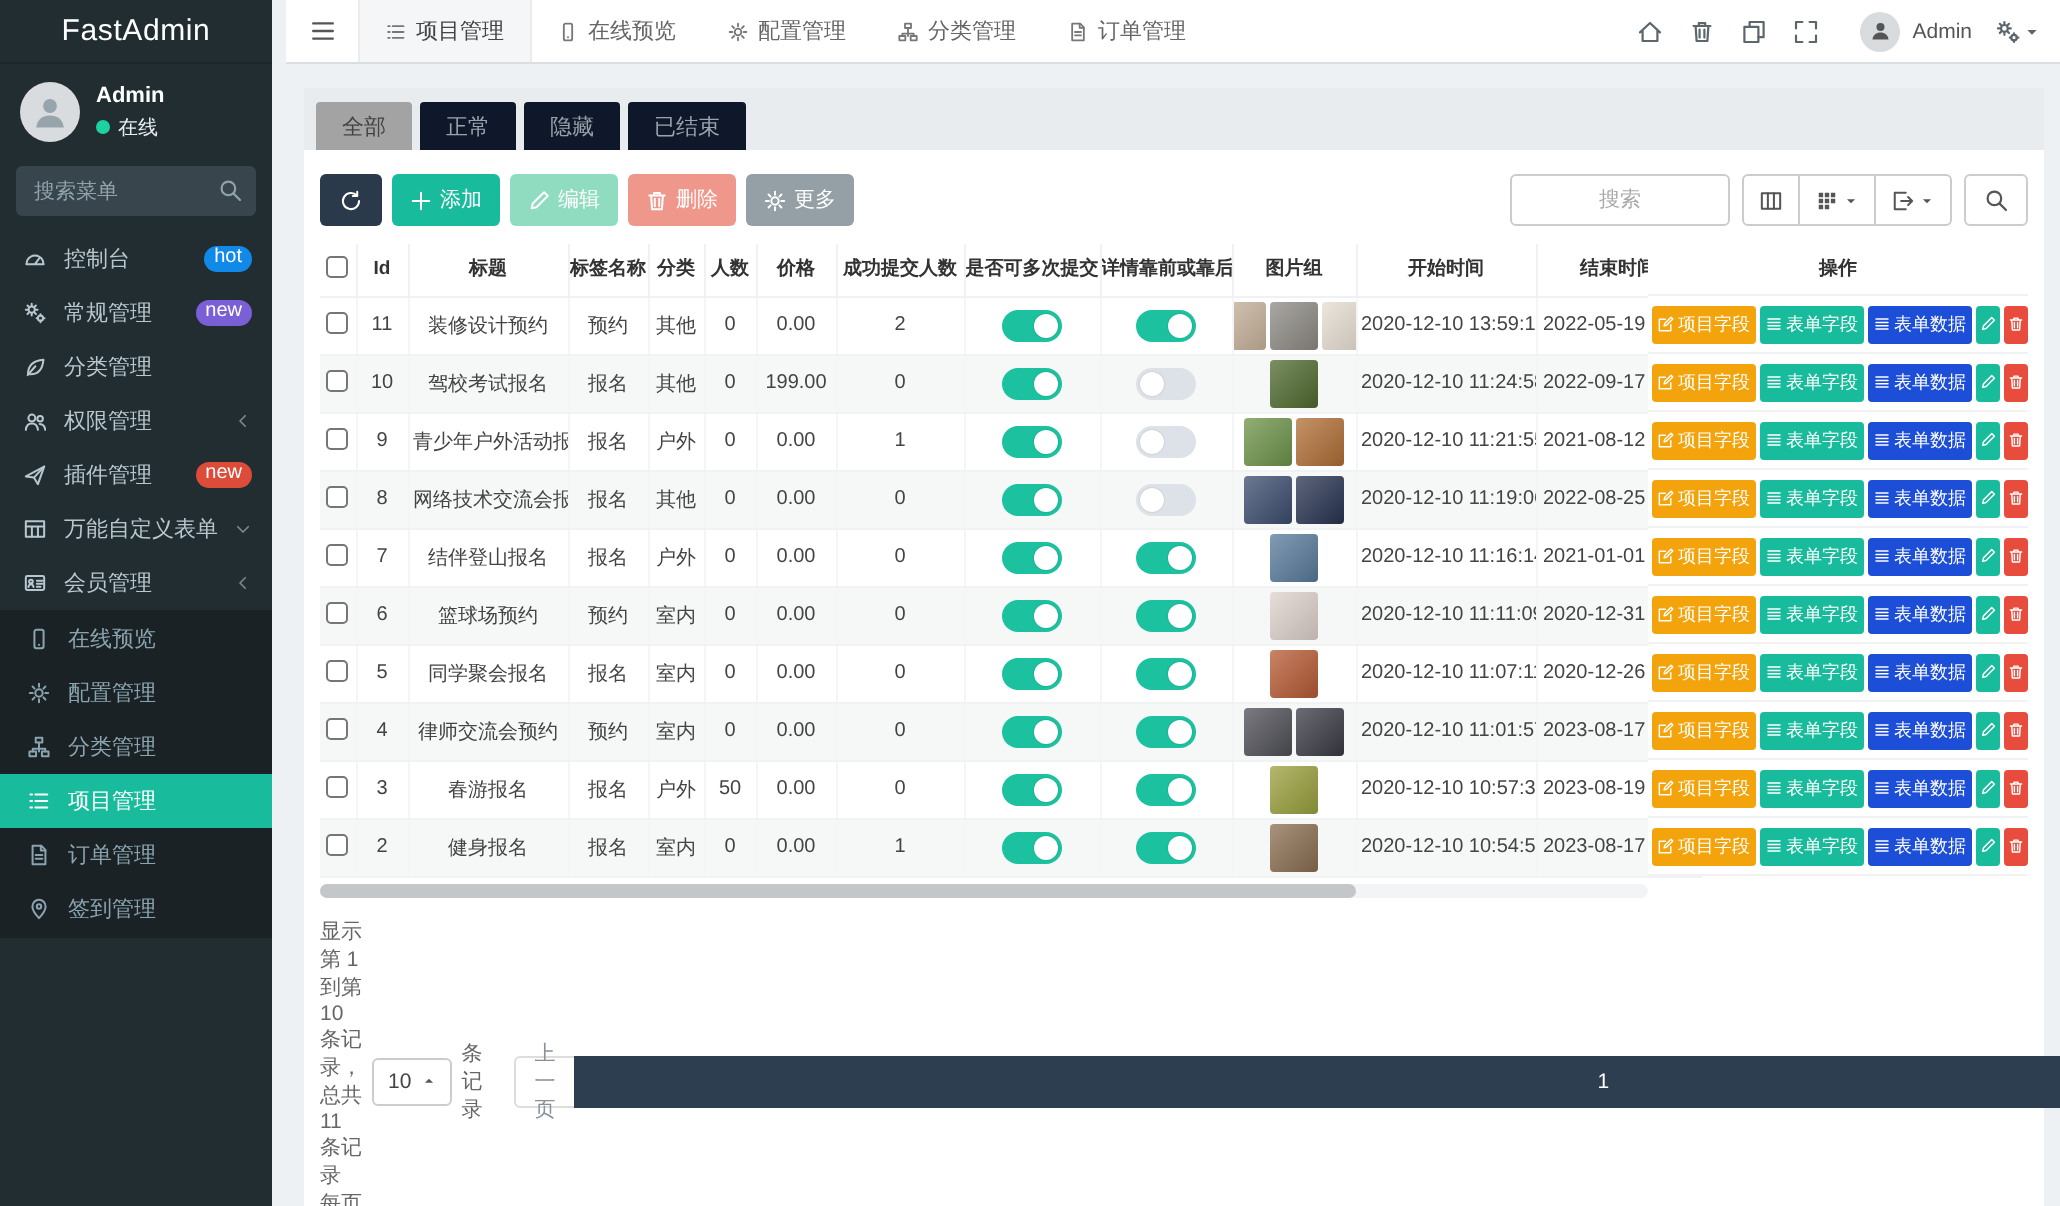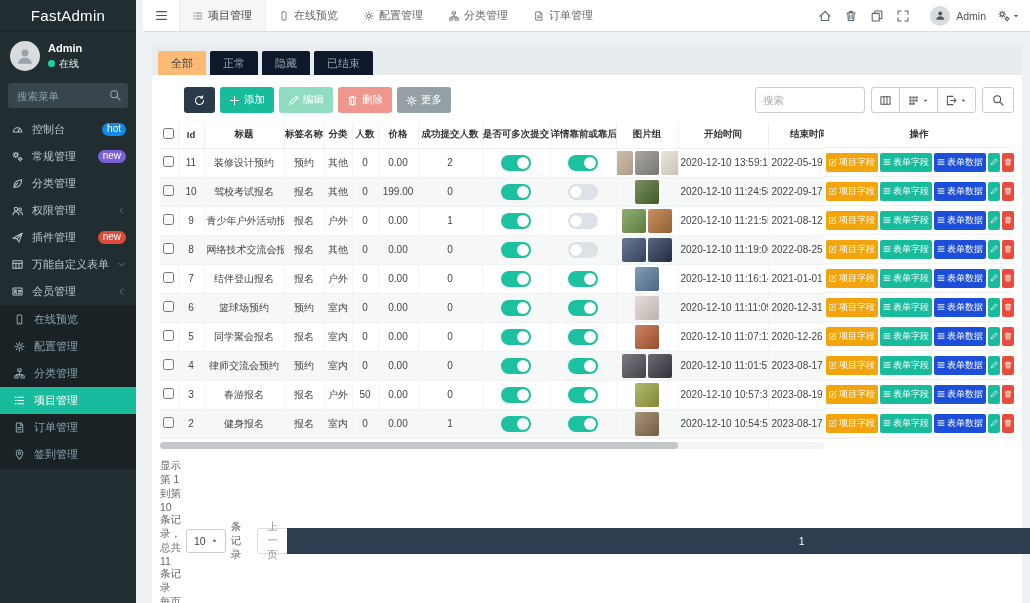--- a/index.html
+++ b/index.html
@@ -42,33 +42,33 @@
   .tr-user { display:flex; align-items:center; gap:6px; margin:0 12px 0 14px; cursor:pointer; }
   .tr-user .avatar { width:20px; height:20px; font-size:12px; }
   .tr-user span { font-size:10.5px; color:#555; }
   .tr-gear { display:flex; align-items:center; gap:2px; font-size:12px; color:#5c666d; cursor:pointer; }
   .tr-gear .caret { font-size:8px; display:flex; }
 
   
   .content { position:absolute; left:143px; top:32px; width:887px; height:571px; background:#eef1f4; padding:12px 8px 0 9px; }
   .tabstrip { background:#e8ecef; padding:7px 6px 0; display:flex; gap:4px; }
   .ftab { height:24px; display:flex; align-items:center; padding:0 13px; font-size:11px; color:#98a3ab; background:#0f172a; border-radius:2px 2px 0 0; cursor:pointer; }
-  .ftab.active { background:#fdba74; color:#444; }
+  .ftab.active { background:#a3a3a3; color:#444; }
   .panel-body { background:#fff; padding:12px 8px 8px; }
 
-  .toolbar { display:flex; align-items:center; margin-bottom:9px;margin-left:24px; }
+  .toolbar { display:flex; align-items:center; margin-bottom:9px; }
   .btn { height:26px; border:none; border-radius:3px; color:#fff; font-size:10.5px; display:inline-flex; align-items:center; gap:4px; padding:0 9px; margin-right:5px; cursor:pointer; font-family:inherit; }
   .btn .bicon { font-size:11px; display:flex; }
   .btn-dark { background:#2b3a4a; width:31px; justify-content:center; padding:0; }
   .btn-success { background:#18bc9c; }
   .btn-success-dis { background:#90dcc0; cursor:default; }
   .btn-danger-dis { background:#f0978c; cursor:default; }
   .btn-gray { background:#95a0a6; }
   .tb-right { margin-left:auto; display:flex; align-items:center; }
-  .tb-search { width:110px; height:26px; border:1px solid #ccc; border-radius:3px; font-size:10.5px; padding:0 7px; outline:none; color:#333; font-family:inherit; }
+  .tb-search { width:110px; height:26px; border:1px solid #ccc; border-radius:3px; font-size:10.5px; padding:0 7px; outline:none; color:#333; font-family:inherit;text-align:center; }
   .tb-search::placeholder { color:#aaa; }
   .btn-group { display:flex; margin-left:6px; }
   .gbtn { height:26px; background:#fff; border:1px solid #ccc; margin-left:-1px; display:flex; align-items:center; justify-content:center; gap:3px; padding:0 8px; font-size:11px; color:#555; cursor:pointer; }
   .gbtn:first-child { border-radius:3px 0 0 3px; margin-left:0; }
   .gbtn:last-child { border-radius:0 3px 3px 0; }
   .gbtn .caret { font-size:7px; display:flex; color:#555; }
   .sbtn { height:26px; width:32px; background:#fff; border:1px solid #ccc; border-radius:3px; margin-left:6px; display:flex; align-items:center; justify-content:center; font-size:12px; color:#555; cursor:pointer; }
 
   
   .table-wrap { position:relative; width:100%; }

